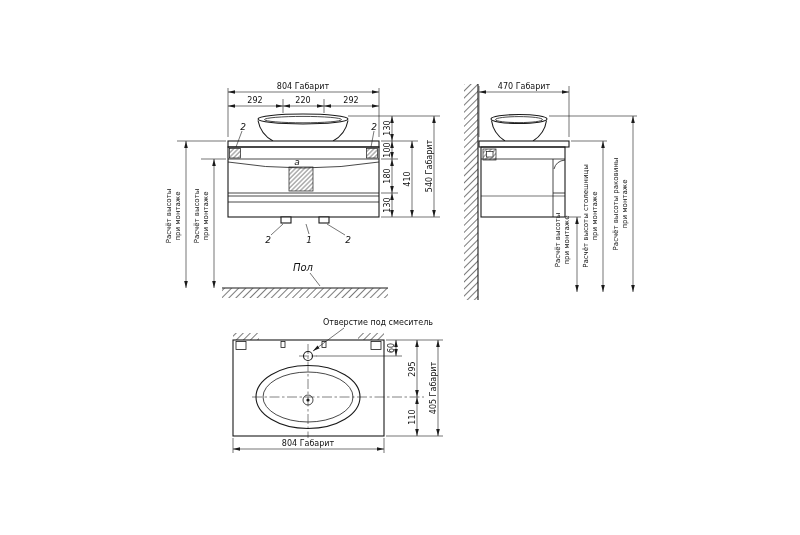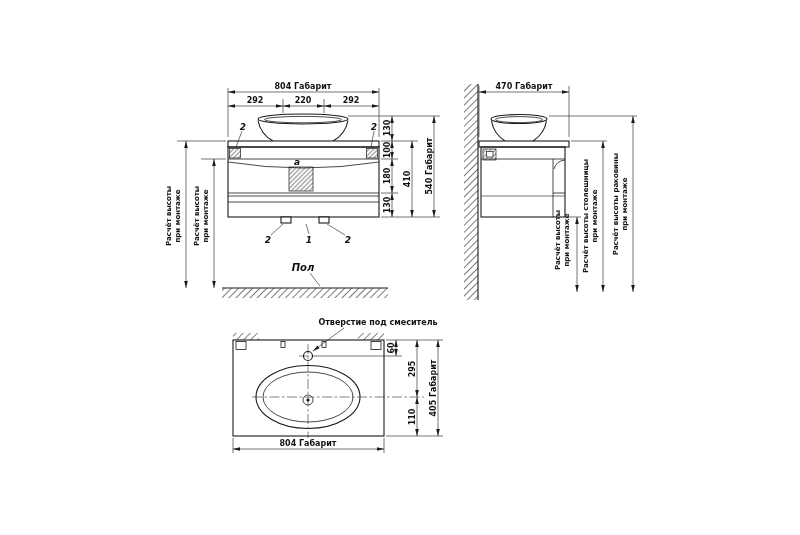--- a/index.html
+++ b/index.html
@@ -1,16 +1,16 @@
 <!DOCTYPE html>
 <html><head>
 <meta charset="utf-8">
 <style>
   html,body{margin:0;padding:0;background:#ffffff;}
-  .page{width:800px;height:474px;background:#b91c1c;position:relative;overflow:hidden;font-weight:bold;}
+  .page{width:800px;height:474px;background:#b91c1c;position:relative;overflow:hidden;}
   svg{display:block;}
   svg text{font-family:"DejaVu Sans","Liberation Sans",sans-serif;fill:#111111;}
   .dim{font-size:8px;}
   .dims{font-size:7px;}
   .mark{font-size:9px;font-style:italic;}
   .big{font-size:10px;font-style:italic;}
   .ol{stroke:#1a1a1a;stroke-width:1.1;fill:none;}
   .o8{stroke:#1a1a1a;stroke-width:0.8;fill:none;}
   .tl{stroke:#1a1a1a;stroke-width:0.6;fill:none;}
   .cl{stroke:#1a1a1a;stroke-width:0.55;fill:none;stroke-dasharray:10 2.5 2.5 2.5;}

